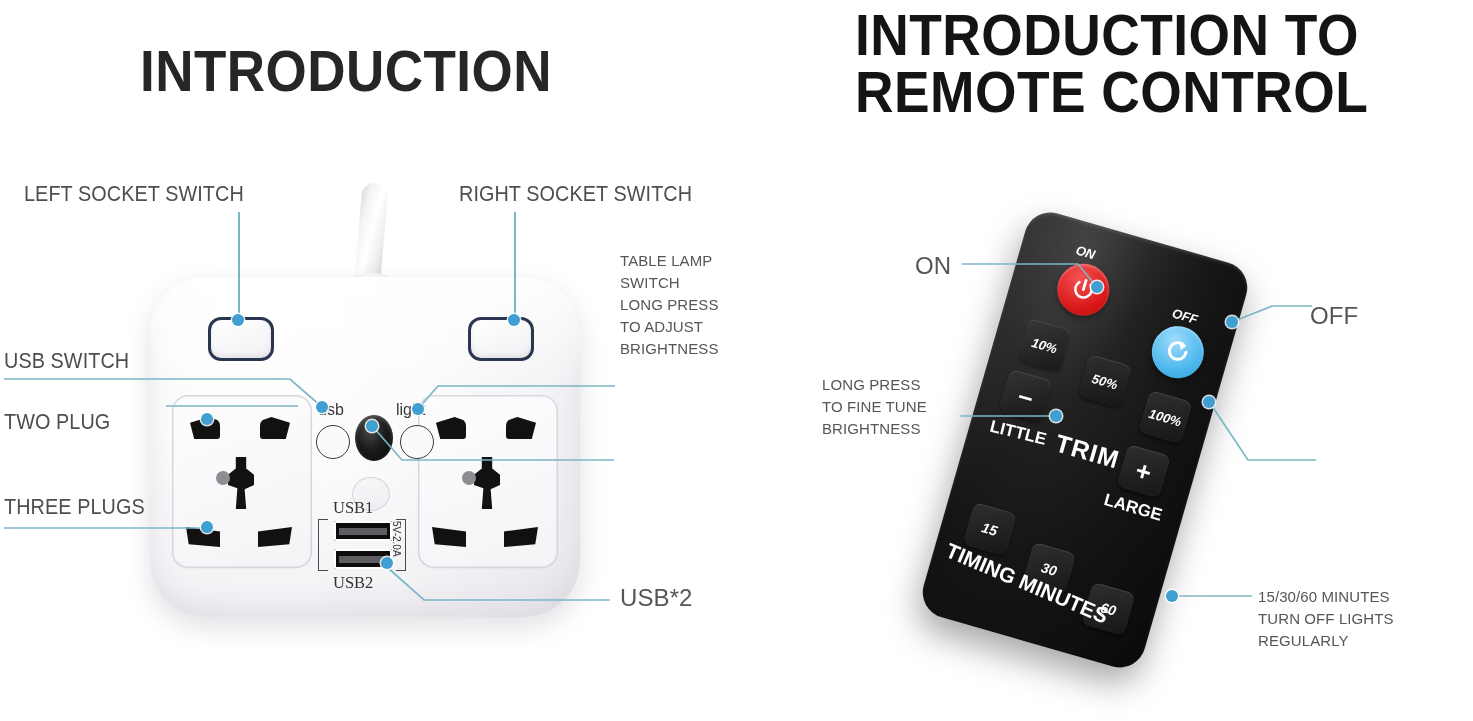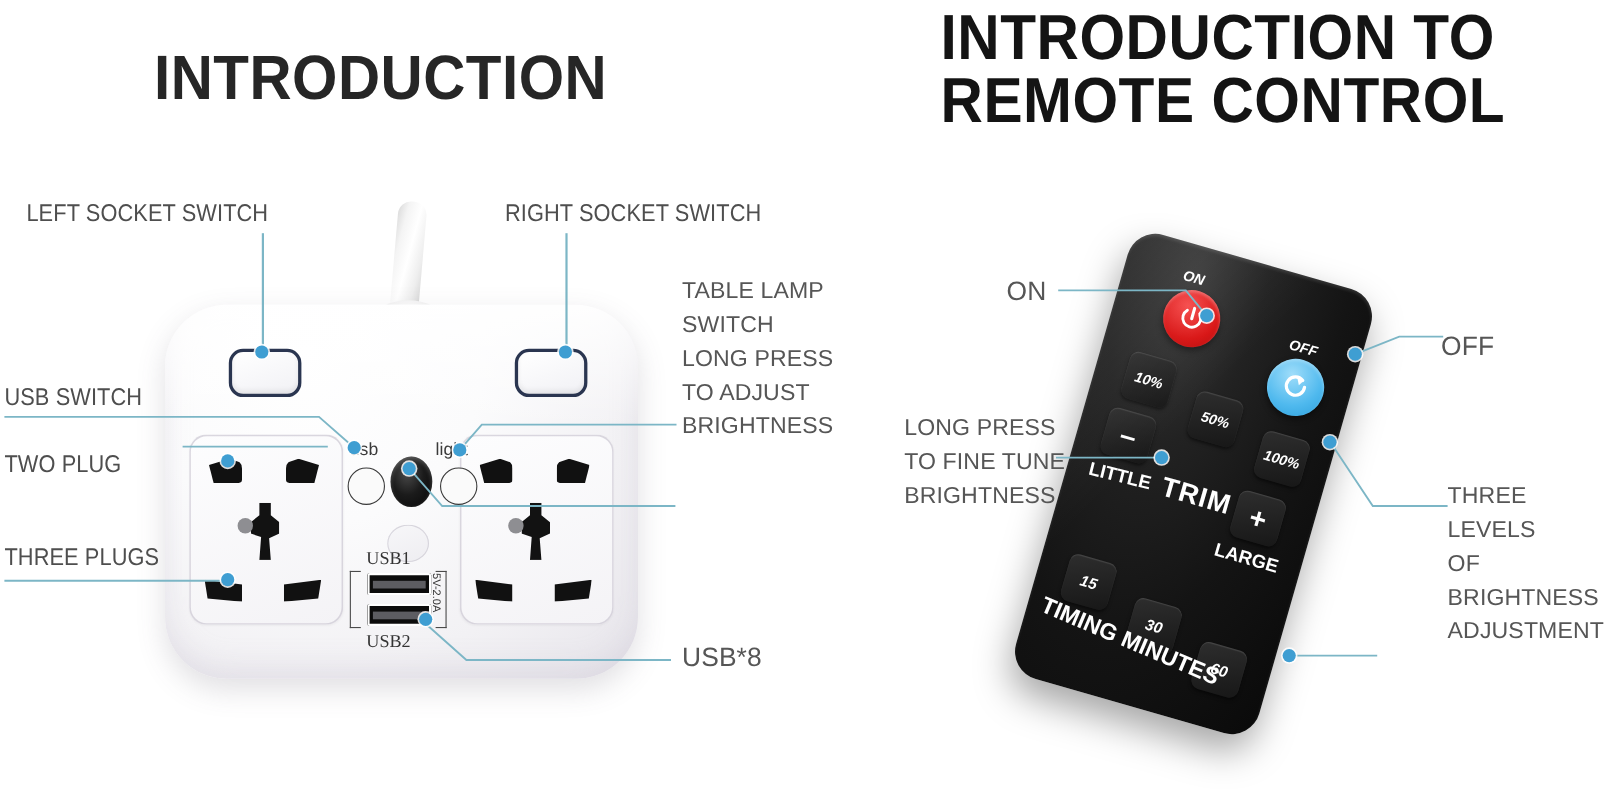--- a/index.html
+++ b/index.html
@@ -26,21 +26,21 @@
     line-height:0.99; letter-spacing:0.5px;
     font-family:"Liberation Sans Narrow","Liberation Sans",sans-serif;
     transform:scaleX(0.92); transform-origin:left top;
   }
   .title-right .l2 { display:block; }
 
   
   .cal {
     position:absolute;
     color:#565656;
-    font-size:21px;
+    font-size:15px;
     line-height:1.47;
     white-space:pre-line;
     letter-spacing:0.1px;
   }
   .cal.narrow {
     font-family:"Liberation Sans Narrow","Liberation Sans",sans-serif;
     transform:scaleX(0.9); transform-origin:left top;
     font-size:22px; color:#4e4e4e;
   }
   .cal.big { font-size:24px; }
@@ -245,21 +245,21 @@
   <div class="cal narrow" style="left:24px; top:178px;">LEFT SOCKET SWITCH</div>
   <div class="cal narrow" style="left:459px; top:178px;">RIGHT SOCKET SWITCH</div>
   <div class="cal" style="left:620px; top:250px;">TABLE LAMP
 SWITCH
 LONG PRESS
 TO ADJUST
 BRIGHTNESS</div>
   <div class="cal narrow" style="left:4px; top:345px;">USB SWITCH</div>
   <div class="cal narrow" style="left:4px; top:406px;">TWO PLUG</div>
   <div class="cal narrow" style="left:4px; top:491px;">THREE PLUGS</div>
-  <div class="cal big" style="left:620px; top:580px;">USB*8</div>
+  <div class="cal big" style="left:620px; top:580px;">USB*2</div>
 
   <div class="ln v" style="left:238px; top:212px; height:108px;"></div>
   <div class="dot" style="left:232px; top:314px;"></div>
 
   <div class="ln v" style="left:514px; top:212px; height:108px;"></div>
   <div class="dot" style="left:508px; top:314px;"></div>
 
   <svg class="leader" style="left:0; top:0; width:700px; height:700px;">
     <path d="M 4 379 L 290 379 L 322 407"></path>
     <path d="M 4 528 L 200 528"></path>
@@ -321,23 +321,23 @@
         <div class="r-lab big" style="left:12px; top:352px; transform:rotate(7deg);">TIMING MINUTES</div>
       </div>
     </div>
   </div>
 
   <div class="cal big" style="left:915px; top:248px;">ON</div>
   <div class="cal big" style="left:1310px; top:298px;">OFF</div>
   <div class="cal" style="left:822px; top:374px;">LONG PRESS
 TO FINE TUNE
 BRIGHTNESS</div>
-  <div class="cal" style="left:1316px; top:436px;">THREE LEVELS
-OF BRIGHTNESS
-ADJUSTMENT</div>
+  <div class="cal" style="left:1258px; top:586px;">15/30/60 MINUTES
+TURN OFF LIGHTS
+REGULARLY</div>
 
   <svg class="leader" style="left:900px; top:240px; width:260px; height:90px;">
     <path d="M 62 24 L 178 24 L 196 46"></path>
   </svg>
   <div class="dot" style="left:1091px; top:281px;"></div>
 
   <svg class="leader" style="left:1220px; top:296px; width:120px; height:50px;">
     <path d="M 12 26 L 52 10 L 92 10"></path>
   </svg>
   <div class="dot" style="left:1226px; top:316px;"></div>

